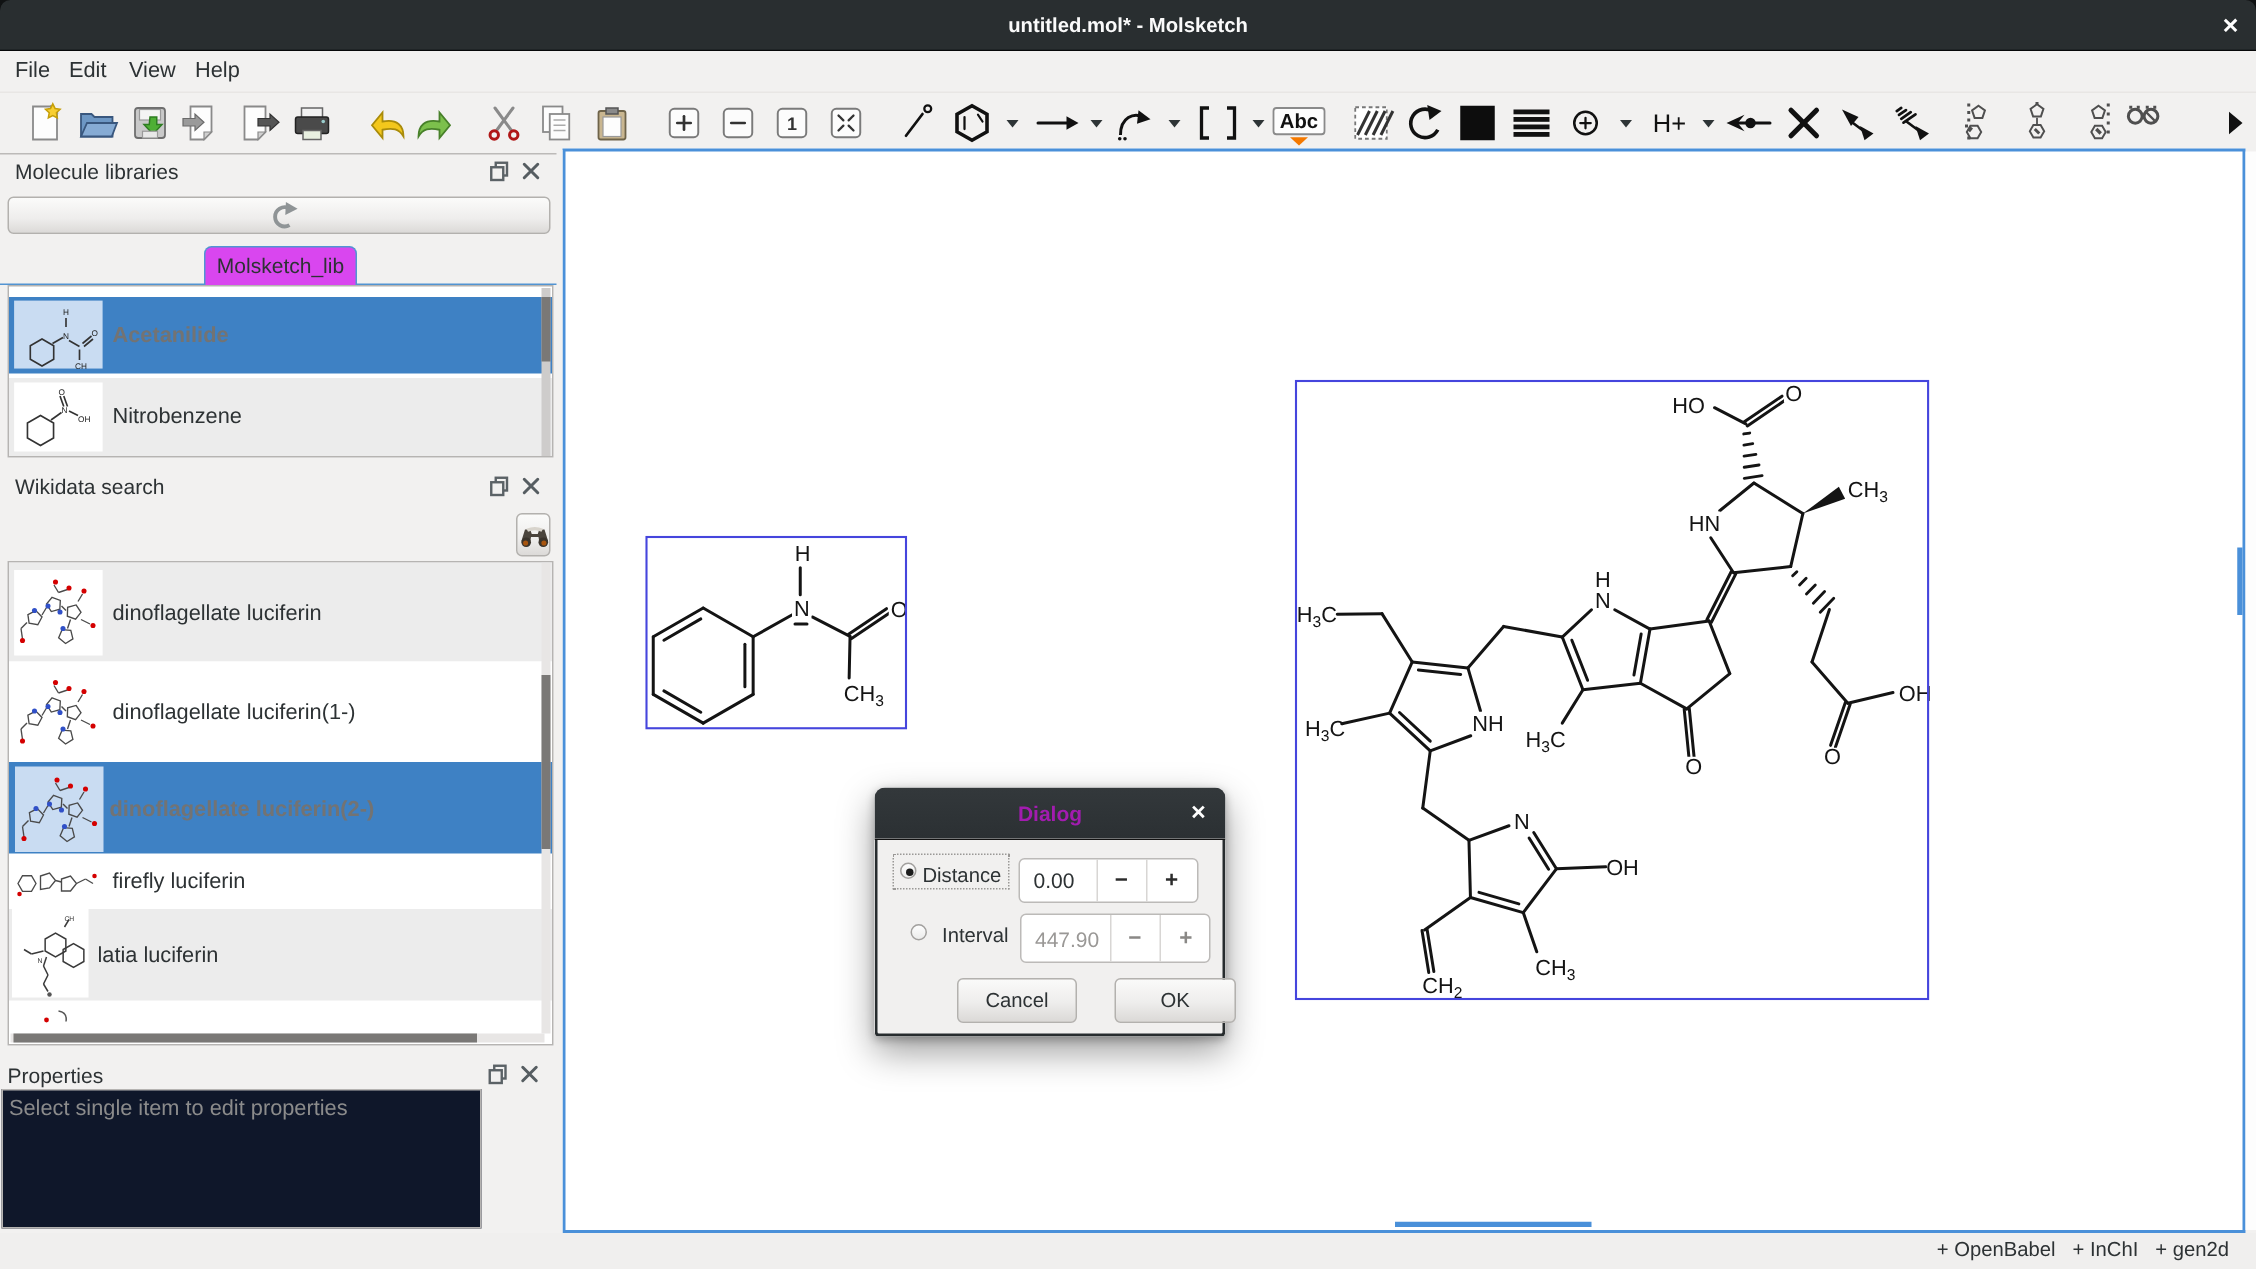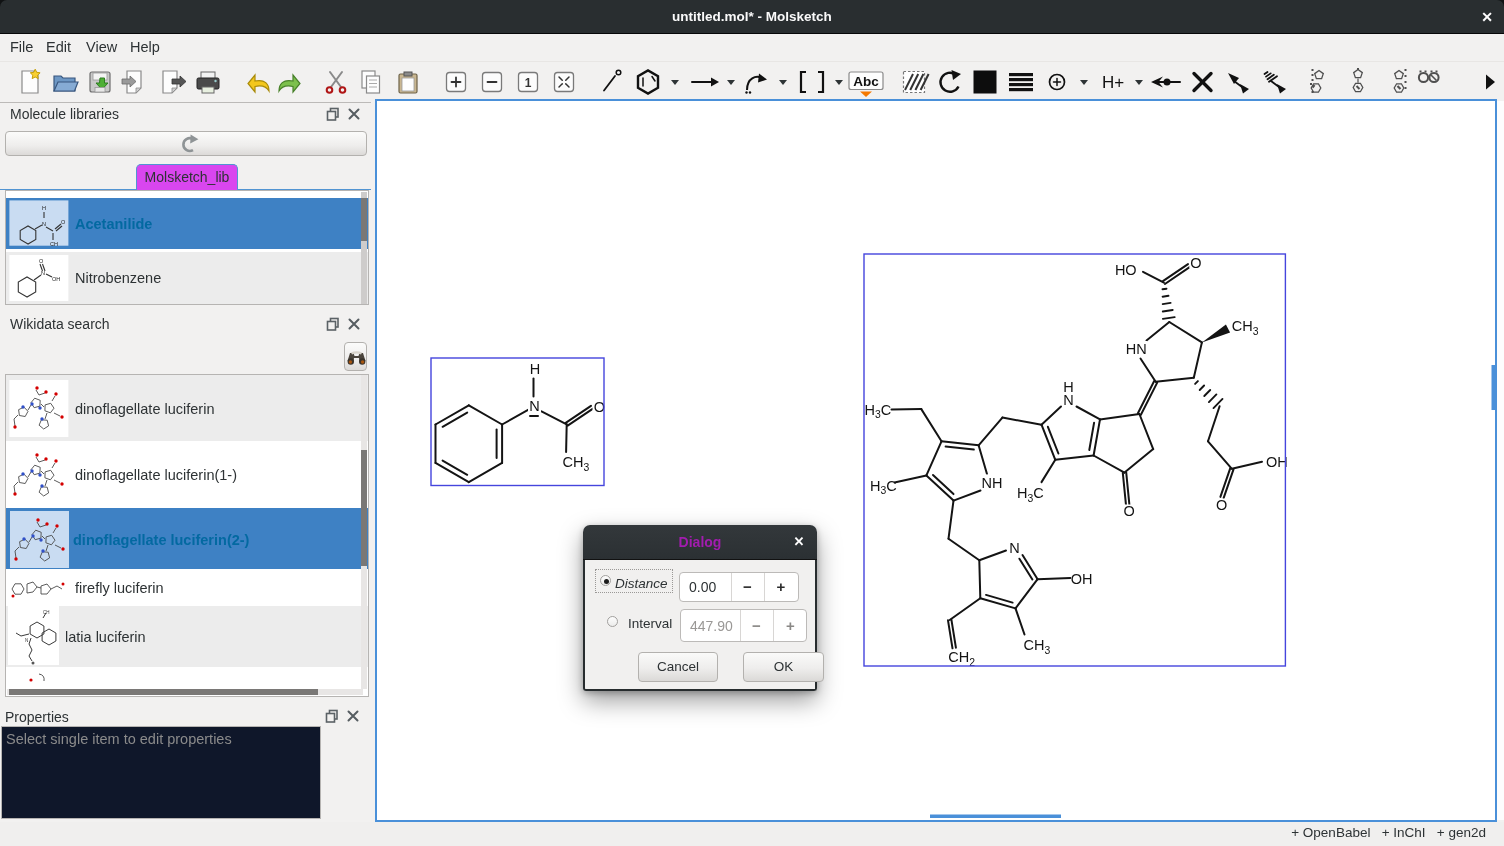--- a/index.html
+++ b/index.html
@@ -12,21 +12,21 @@
 #dock{position:absolute;left:0;top:100px;width:375px;height:722px;background:#f2f1f0;}
 #canvas{position:absolute;left:375px;top:99px;width:1122px;height:723px;background:#fff;border:2px solid #4a90d9;}
 #rgutter{position:absolute;left:1497px;top:101px;width:7px;height:719px;background:#fdfdfd;}
 #statusbar{position:absolute;left:0;top:822px;width:1504px;height:24px;background:#f0efee;}
 #statustext{position:absolute;right:18px;top:825px;font-size:13.5px;color:#2d3234;}
 .ptitle{position:absolute;font-size:14px;color:#2d3234;}
 .btn{position:absolute;background:linear-gradient(#fbfbfa,#eeedec 60%,#dcdad8);border:1px solid #b3b1ae;border-radius:4px;}
 .listbox{position:absolute;background:#fff;border:1px solid #b6b4b2;overflow:hidden;}
 .row{position:absolute;left:0;width:100%;}
 .rowtext{position:absolute;font-size:14.5px;color:#2d3234;}
-.seltext{color:#0369a1;font-weight:bold;}
+.seltext{color:#737373;font-weight:bold;}
 #tabline{position:absolute;left:0px;top:88.5px;width:371px;height:1.5px;background:#5294d2;}
 #tab{position:absolute;left:136px;top:64px;width:102px;height:26px;background:#d946ef;border:1.5px solid #5294d2;border-bottom:none;border-radius:5px 5px 0 0;font-size:14px;color:#2d3234;text-align:center;line-height:24px;}
 #searchbox{position:absolute;left:5px;top:241px;width:334px;height:30px;line-height:33px;background:#fff;border:1px solid #b6b4b2;border-radius:4px;font-size:14px;color:#2d3234;padding-left:8px;}
 #dlg{position:absolute;left:583px;top:525px;width:234px;height:166px;box-shadow:0 10px 24px rgba(0,0,0,0.38),0 2px 6px rgba(0,0,0,0.25);border-radius:7px 7px 3px 3px;}
 #dlgtitle{position:absolute;left:0;top:0;width:234px;height:35px;background:linear-gradient(#33383b,#2b3033);border-radius:7px 7px 0 0;border-bottom:1px solid #111;}
 #dlgtitletext{position:absolute;left:0;top:0;width:234px;height:35px;line-height:34px;text-align:center;color:#a21caf;font-size:14px;font-weight:bold;}
 #dlgclose{position:absolute;left:208px;top:9px;width:16px;height:16px;color:#fff;font-size:13px;font-weight:bold;line-height:16px;text-align:center;}
 #dlgbody{position:absolute;left:0;top:35px;width:234px;height:131px;background:#f1f0ef;border:2px solid #272c2e;border-top:none;border-radius:0 0 3px 3px;}
 .radio{position:absolute;width:11px;height:11px;border-radius:50%;border:1.3px solid #a2a09e;background:linear-gradient(#fdfdfd,#ececeb);}
 .radiodot{position:absolute;left:2.8px;top:2.8px;width:5px;height:5px;border-radius:50%;background:#1c1c1c;}
@@ -501,21 +501,21 @@
 
 <div id="dlg">
   <div id="dlgtitle"></div>
   <div id="dlgtitletext">Dialog</div>
   <div id="dlgclose">✕</div>
   <div id="dlgbody">
     <div style="position:absolute;left:10px;top:9px;width:78px;height:24px;border:1px dotted #9a9896;"></div>
     <div class="radio" style="left:15px;top:15px;">
         <div class="radiodot"></div>
       </div>
-    <div class="dlglabel" style="left:30px;top:16px;font-style:italic;">Distance</div>
+    <div class="dlglabel" style="left:30px;top:16px;">Distance</div>
     <div class="spin" style="left:94px;top:11.5px;width:120px;height:30px;">
       <div class="spintext" style="top:6px;">0.00</div>
       <div class="spinsep" style="left:51px;"></div>
       <div class="spinsep" style="left:84px;"></div>
       <div class="spinsign" style="left:51px;top:5px;width:33px;">−</div>
       <div class="spinsign" style="left:84px;top:5px;width:34px;">+</div>
     </div>
     <div class="radio" style="left:22px;top:56px;"></div>
     <div class="dlglabel" style="left:43px;top:55.5px;">Interval</div>
     <div class="spin" style="left:95px;top:49px;width:127px;height:33px;">

